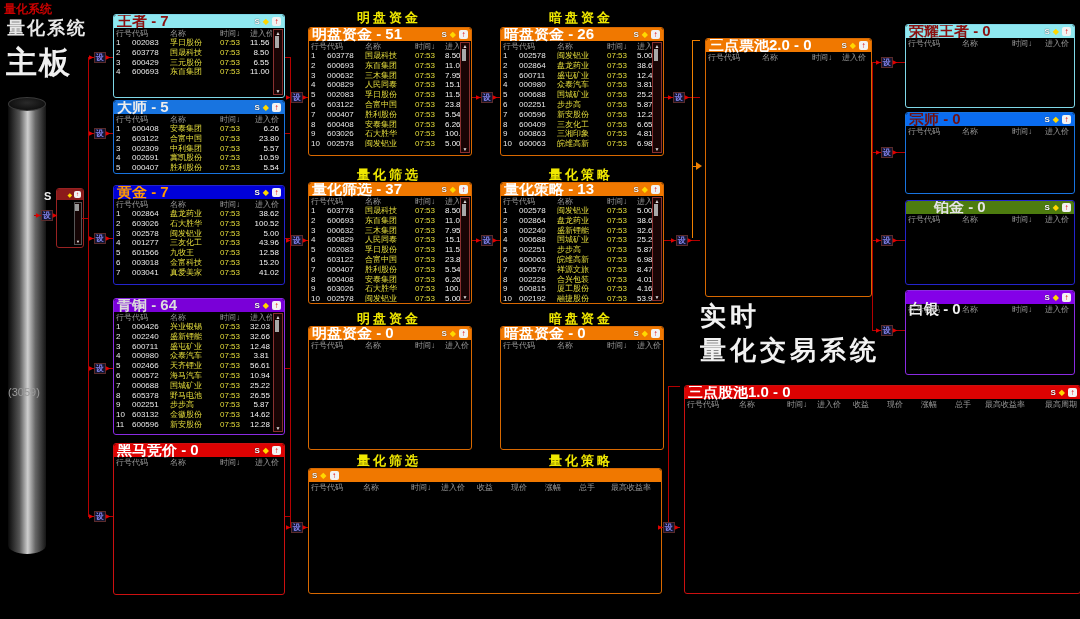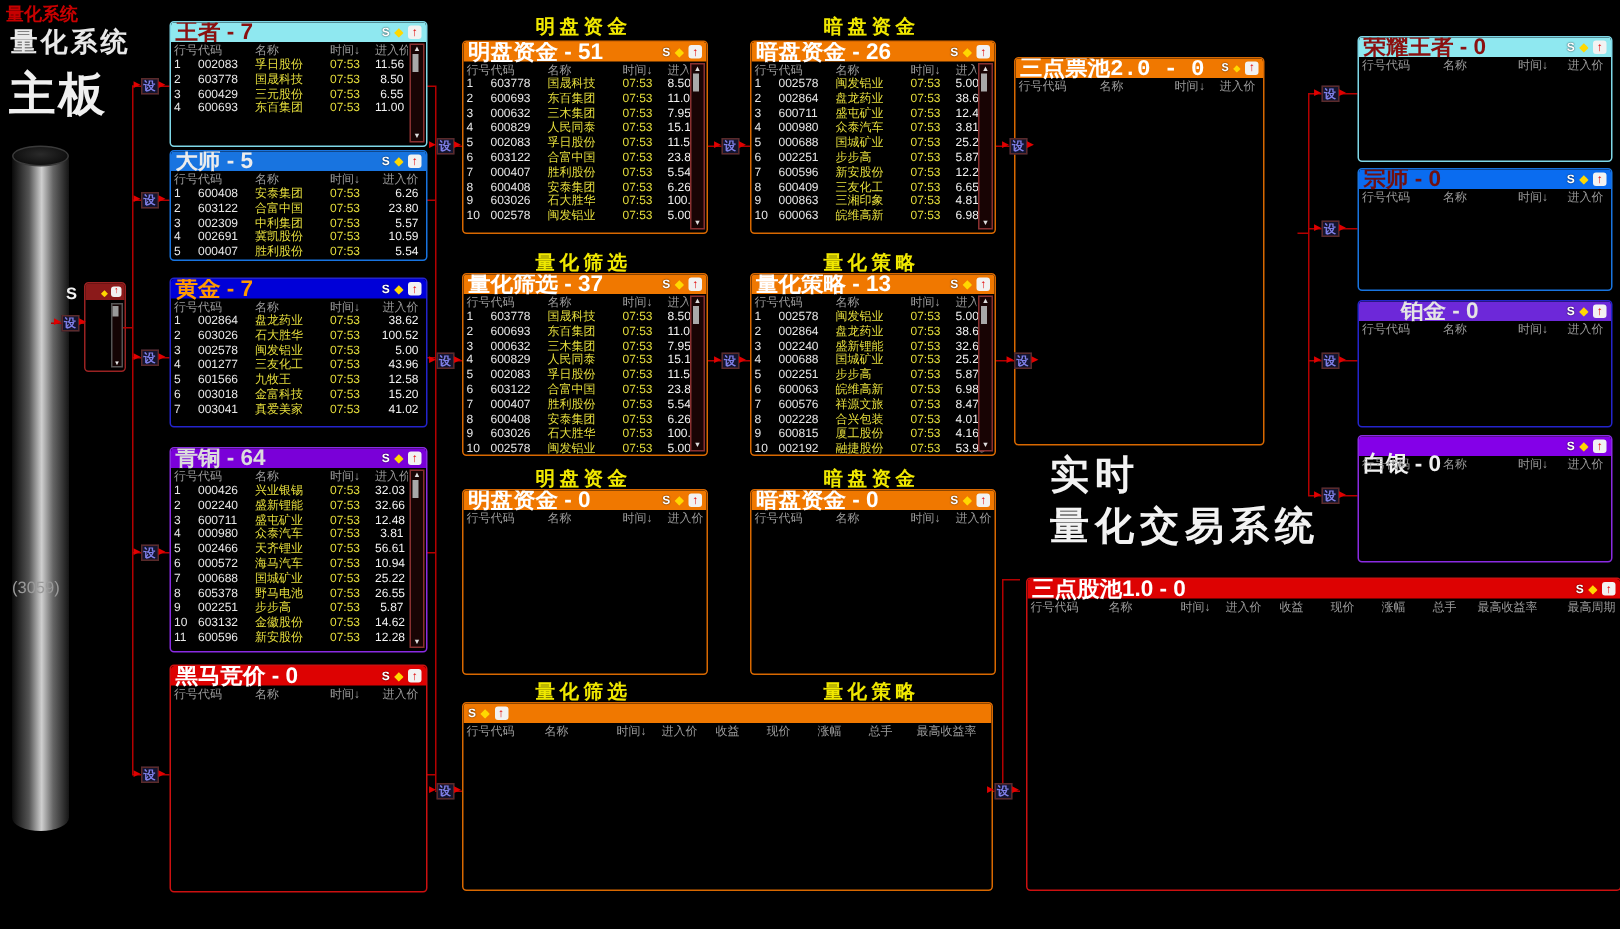--- a/index.html
+++ b/index.html
@@ -63,21 +63,21 @@
   .p-scroll{position:absolute;right:1px;top:14px;bottom:2px;width:8px;background:#180404;border:1px solid #883030;}
   .sb-up,.sb-down{position:absolute;left:0;width:100%;text-align:center;color:#ddd;font-size:5px;line-height:6px;}
   .sb-up{top:0;} .sb-down{bottom:0;}
   .sb-thumb{position:absolute;top:6px;left:1px;width:4px;height:12px;background:#A8A8A8;}
 
   
   .pc-cyan{border-color:#7FD8E8;}   .pc-cyan .p-hdr{background:#8FE8F0;} .pc-cyan .p-title{color:#8B1010;}
   .pc-blue{border-color:#1874E0;}   .pc-blue .p-hdr{background:#1874E0;} .pc-blue .p-title{color:#ECECEC;}
   .pc-blue2{border-color:#1874E0;}  .pc-blue2 .p-hdr{background:#0A6CF0;} .pc-blue2 .p-title{color:#701010;}
   .pc-navy{border-color:#2424CC;}   .pc-navy .p-hdr{background:#0000D8;} .pc-navy .p-title{color:#FF9900;}
-  .pc-navy2{border-color:#2424CC;}  .pc-navy2 .p-hdr{background:#6d28d9;padding-left:28px;} .pc-navy2 .p-title{color:#E4E4E4;}
+  .pc-navy2{border-color:#2424CC;}  .pc-navy2 .p-hdr{background:#4d7c0f;padding-left:28px;} .pc-navy2 .p-title{color:#E4E4E4;}
   .pc-purple{border-color:#8A2BE2;} .pc-purple .p-hdr{background:#7A00D8;} .pc-purple .p-title{color:#DCDCDC;}
   .pc-purple2{border-color:#8A2BE2;}.pc-purple2 .p-hdr{background:#8400E8;} .pc-purple2 .p-title{color:#F0F0F0;margin-top:24px;}
   .pc-red{border-color:#CC1010;}    .pc-red .p-hdr{background:#DD0202;} .pc-red .p-title{color:#FFF;}
   .pc-orange{border-color:#D86800;} .pc-orange .p-hdr{background:#F07800;} .pc-orange .p-title{color:#FFF;}
 
   
   .sec-title{position:absolute;color:#F0E800;font-size:13px;font-weight:bold;letter-spacing:3px;text-align:center;z-index:3;}
 
   
   #p-wangzhe{left:113px;top:14px;width:170px;height:82px;}
@@ -85,21 +85,21 @@
   #p-huangjin{left:113px;top:185px;width:170px;height:98px;}
   #p-qingtong{left:113px;top:298px;width:170px;height:135px;}
   #p-heima{left:113px;top:443px;width:170px;height:150px;}
   #p-mingpan51{left:308px;top:27px;width:162px;height:127px;}
   #p-shaixuan37{left:308px;top:182px;width:162px;height:120px;}
   #p-mingpan0{left:308px;top:326px;width:162px;height:122px;}
   #p-shaixuan0{left:308px;top:468px;width:352px;height:124px;}
   #p-anpan26{left:500px;top:27px;width:162px;height:127px;}
   #p-celue13{left:500px;top:182px;width:162px;height:120px;}
   #p-anpan0{left:500px;top:326px;width:162px;height:122px;}
-  #p-sandian2{left:676px;top:38px;width:165px;height:257px;font-family:Liberation Mono, monospace;}
+  #p-sandian2{left:705px;top:38px;width:165px;height:257px;}
   #p-sandian1{left:684px;top:385px;width:395px;height:207px;}
   #p-rongyao{left:905px;top:24px;width:168px;height:82px;}
   #p-zongshi{left:905px;top:112px;width:168px;height:80px;}
   #p-bojin{left:905px;top:200px;width:168px;height:83px;}
   #p-baiyin{left:905px;top:290px;width:168px;height:83px;}
 
   #t-mingpan-top{left:308px;top:9px;width:162px;}
   #t-anpan-top{left:500px;top:9px;width:162px;}
   #t-shaixuan-top{left:308px;top:166px;width:162px;}
   #t-celue-top{left:500px;top:166px;width:162px;}

